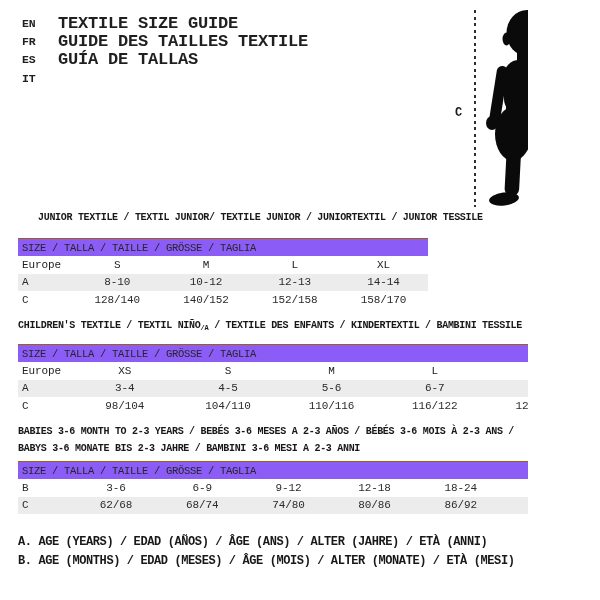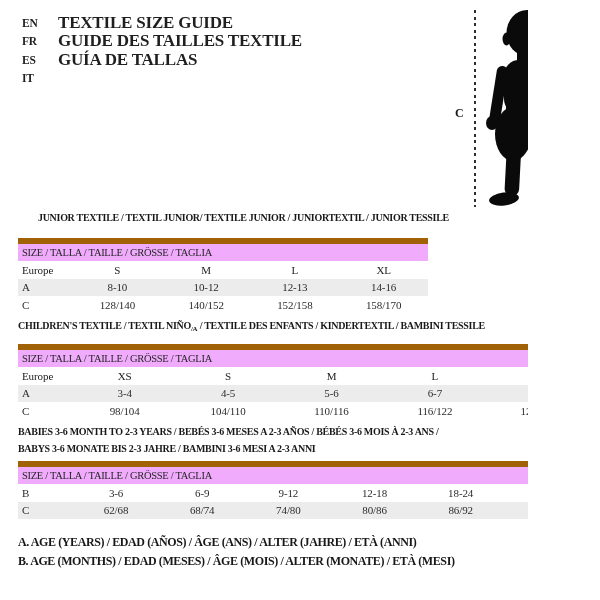--- a/index.html
+++ b/index.html
@@ -1,17 +1,17 @@
 <!DOCTYPE html>
 <html><head>
 <meta charset="utf-8">
 <style>
   html,body{margin:0;padding:0;background:#fff;}
   .page{position:relative;width:528px;height:600px;background:#ffffff;overflow:hidden;
-        font-family:Liberation Serif, serif;color:#1f1f1f;}
+        font-family:Liberation Mono, monospace;color:#1f1f1f;}
 
   
   .lang-block{position:absolute;left:22px;top:14px;}
   .lang-row{display:flex;height:18.3px;align-items:center;}
   .lang-code{width:36px;font-size:11.5px;font-weight:700;letter-spacing:-0.2px;}
   .lang-title{font-size:17px;font-weight:700;letter-spacing:-0.2px;white-space:nowrap;}
 
   
   .measure-line{position:absolute;left:474px;top:10px;width:2px;height:197px;
     background:repeating-linear-gradient(to bottom,#2e2e2e 0 3px,transparent 3px 6.5px);}
@@ -29,21 +29,21 @@
 
   
   .sizes{position:absolute;left:18px;border-collapse:collapse;table-layout:fixed;
          font-size:11px;color:#2b2b2b;}
   .t1{top:238px;width:410px;}
   .t2{top:344px;width:572px;}
   .t3{top:461px;width:572px;}
   .sizes td{height:17.5px;text-align:center;padding:0;letter-spacing:-0.1px;overflow:hidden;}
   .sizes td:first-child{text-align:left;padding-left:4px;}
   .sizes col.c-label{width:55px;}
-  tr.bar td{background:#f0abfc;border-top:6px solid #a16207;text-align:left;padding-left:4px;
+  tr.bar td{background:#8b5cf6;border-top:1px solid #a16207;text-align:left;padding-left:4px;
             font-size:10.5px;letter-spacing:-0.3px;color:#262626;height:17px;}
   tr.shaded td{background:#ececec;}
   tr.cols td{color:#222;}
 
   
   .notes{position:absolute;left:18px;top:533px;}
   .note-line{font-size:12px;font-weight:700;letter-spacing:-0.4px;line-height:18.5px;
              color:#181818;white-space:nowrap;}
 </style>
 </head>
@@ -107,21 +107,21 @@
         <td>S</td>
         <td>M</td>
         <td>L</td>
         <td>XL</td>
       </tr>
       <tr class="shaded">
         <td>A</td>
         <td>8-10</td>
         <td>10-12</td>
         <td>12-13</td>
-        <td>14-16</td>
+        <td>14-14</td>
       </tr>
       <tr>
         <td>C</td>
         <td>128/140</td>
         <td>140/152</td>
         <td>152/158</td>
         <td>158/170</td>
       </tr>
     </tbody>
   </table>

